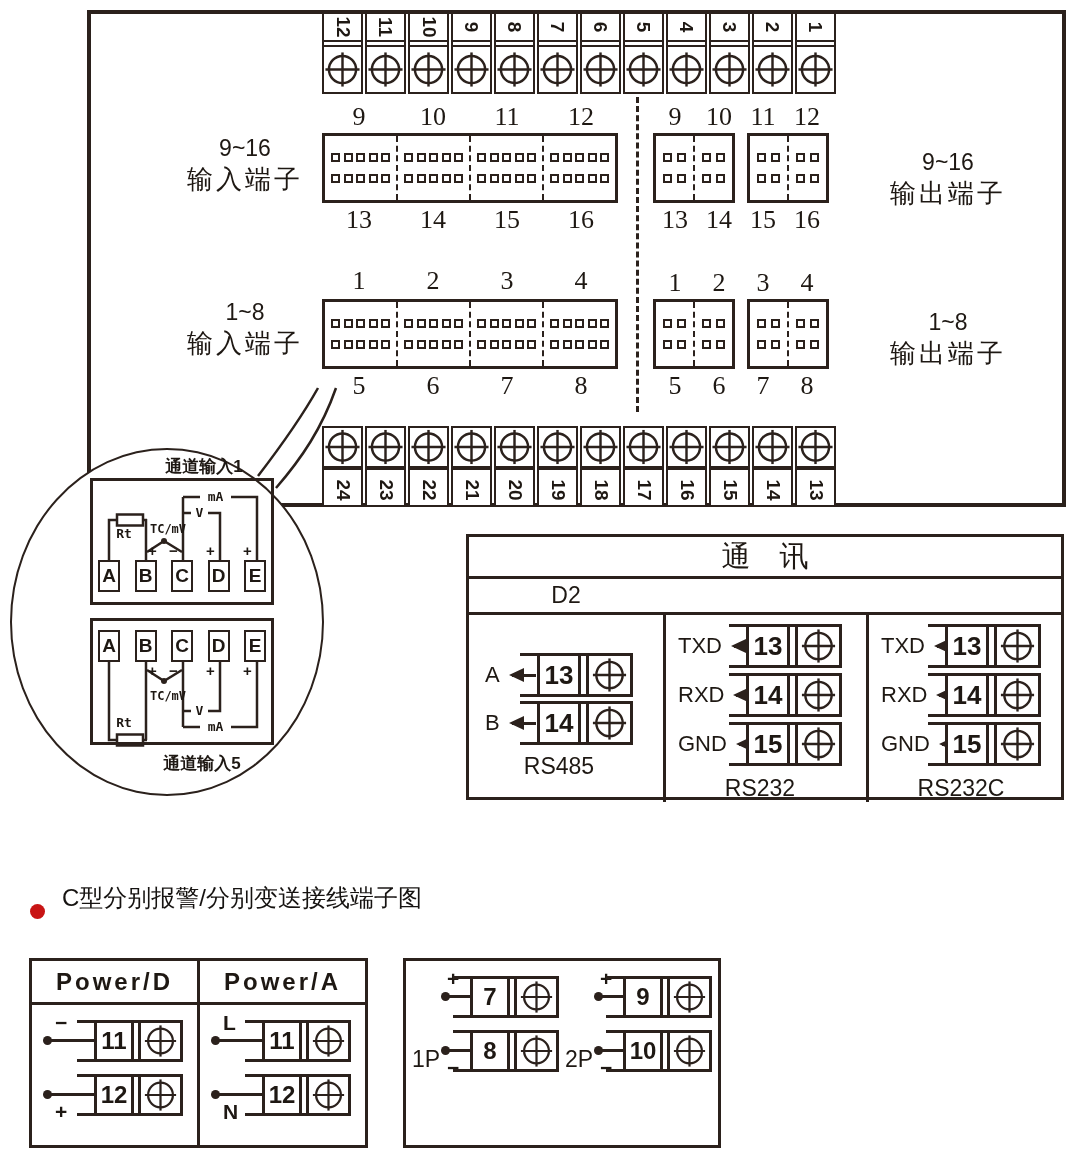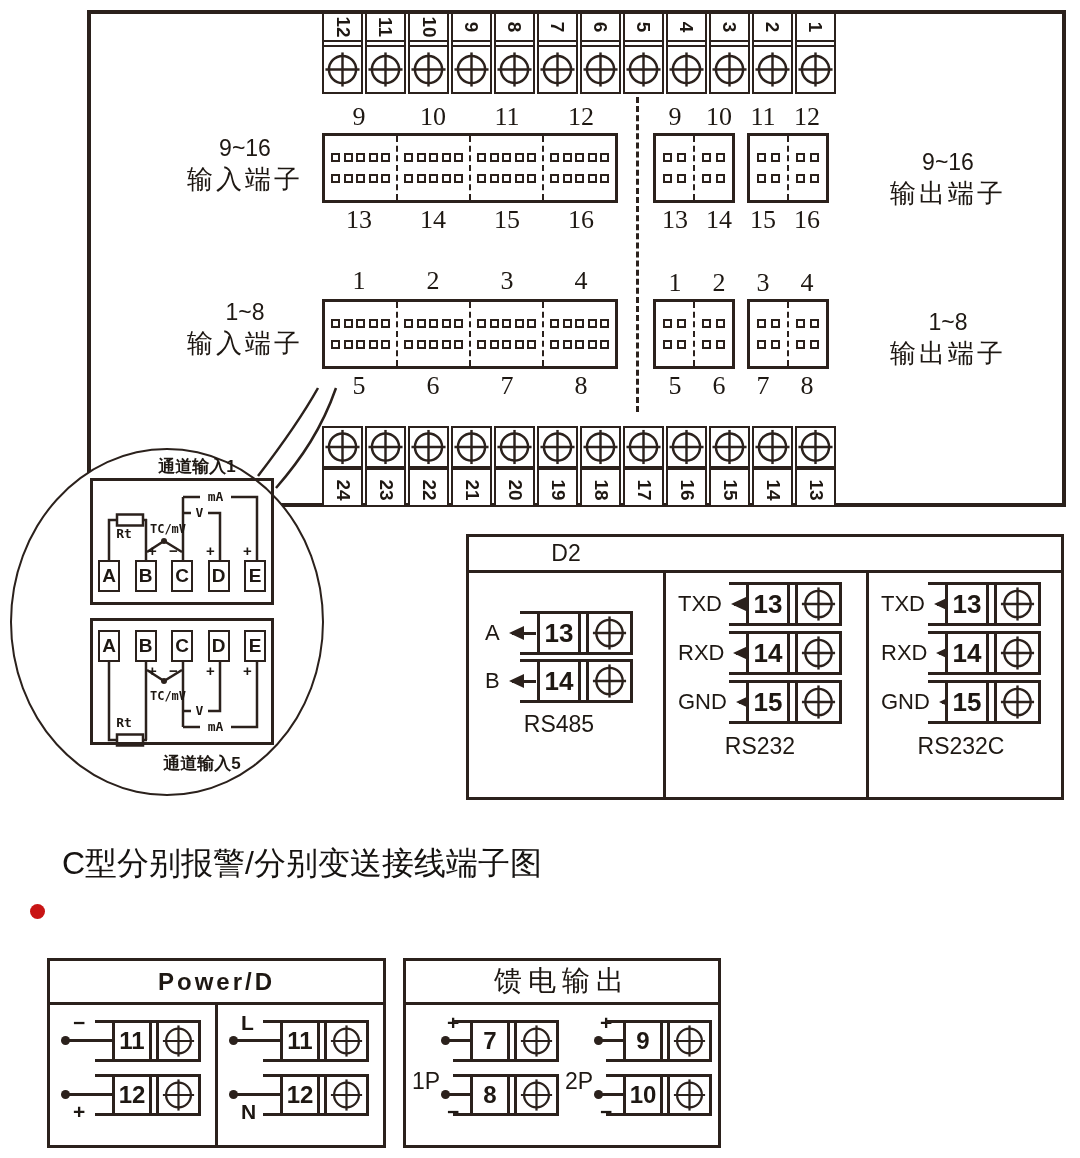--- a/index.html
+++ b/index.html
@@ -73,21 +73,21 @@
 
   
   #balloon{ left:10px; top:448px; width:314px; height:348px; border:2.5px solid var(--ln);
             border-radius:50%; background:#fff; z-index:4; }
   #overlay{ left:0; top:0; width:1080px; height:1158px; z-index:5; pointer-events:none; }
   #overlay path, #overlay rect, #overlay line{ stroke:var(--ln); stroke-width:2.5; fill:none; }
   #overlay path.fillw{ fill:#fff; stroke:none; }
   #overlay rect.res{ fill:#fff; }
   #overlay circle.jdot{ fill:var(--ln); stroke:none; }
   .chlabel{ text-align:center; font-weight:bold; font-size:17px; z-index:6; }
-  #ch1{ left:142px; top:455px; width:110px; }
+  #ch1{ left:149px; top:455px; width:110px; }
   #ch5{ left:147px; top:752px; width:110px; }
   .bbox{ width:184px; height:127px; border:3px solid var(--ln); z-index:6; }
   #bbox1{ left:90px; top:478px; } #bbox2{ left:90px; top:618px; }
   .btermrow{ left:90px; width:184px; height:32px; display:flex;
              justify-content:space-between; padding:0 8px; z-index:7; }
   #bterm-top{ top:560px; } #bterm-bottom{ top:630px; }
   .bterm{ width:22px; height:32px; border:2.5px solid var(--ln); background:#fff;
           display:flex; align-items:center; justify-content:center;
           font-weight:bold; font-size:19px; }
   .bsignrow{ left:90px; width:184px; height:16px; z-index:7; }
@@ -134,25 +134,25 @@
   .comm-col0 .crow{ margin-bottom:2px; }
   .csig{ font-size:22px; margin-right:4px; }
   .carrow{ flex:1; height:3px; background:var(--ln); position:relative; margin:0 1px 0 8px; }
   .carrow::before{ content:""; position:absolute; left:-3px; top:-6px;
                    border-top:7.5px solid transparent; border-bottom:7.5px solid transparent;
                    border-right:15px solid var(--ln); }
   .cstd{ text-align:center; font-size:23px; margin-top:5px; }
 
   
   #bullet{ left:30px; top:904px; width:15px; height:15px; border-radius:50%; }
-  #heading{ left:62px; top:842px; font-size:32px; color:#161311; }
+  #heading{ left:62px; top:882px; font-size:24px; color:#161311; }
 
   
   .bigbox{ border:3.5px solid var(--ln); background:#fff; display:flex; flex-direction:column; }
-  #pwr{ left:47px; top:958px; width:339px; height:190px; }
+  #pwr{ left:29px; top:958px; width:339px; height:190px; }
   #feed{ left:403px; top:958px; width:318px; height:190px; }
   #pwr-head{ height:44px; display:flex; border-bottom:3px solid var(--ln); }
   .pwr-hcell{ flex:1; text-align:center; font-weight:bold; font-size:24px;
               letter-spacing:3px; line-height:41px; }
   .pwr-hcell + .pwr-hcell{ border-left:3px solid var(--ln); }
   #pwr-body{ flex:1; display:flex; }
   .pwr-col{ flex:1; padding:12px 8px 0 10px; }
   .pwr-col + .pwr-col{ border-left:3px solid var(--ln); }
   #feed-head{ height:44px; border-bottom:3px solid var(--ln); text-align:center;
               font-size:28px; letter-spacing:6px; line-height:40px; }
@@ -842,20 +842,21 @@
       <div class="bsign bsign2">+</div>
       <div class="bsign bsign3">+</div>
     </div>
   <div class="abs wirelabel wbg" id="ma2">mA</div>
   <div class="abs wirelabel wbg" id="v2">V</div>
   <div class="abs wirelabel" id="rt2">Rt</div>
   <div class="abs wirelabel" id="tc2">TC/mV</div>
   <div class="abs chlabel" id="ch5">通道输入5</div>
 
   <div class="abs" id="comm">
+    <div id="comm-title">通　讯</div>
     <div id="comm-head">
         <div class="comm-hcell">D2</div>
       </div>
     <div id="comm-body">
         <div class="comm-col comm-col0">
           <div class="crow">
             <div class="csig">A</div>
             <div class="carrow"></div>
             <div class="tunit">
               <div class="tnum">13</div>
@@ -984,20 +985,21 @@
         </div>
       </div>
   </div>
 
   <div class="abs" id="bullet" style="background: rgb(200, 20, 20);"></div>
   <div class="abs" id="heading">C型分别报警/分别变送接线端子图</div>
 
   <div class="abs bigbox" id="pwr">
     <div id="pwr-head">
         <div class="pwr-hcell">Power/D</div>
+        <div class="pwr-hcell">Power/A</div>
       </div>
     <div id="pwr-body">
         <div class="pwr-col">
           <div class="wrow">
             <div class="dotline">
               <div class="dot"></div>
               <div class="wline"></div>
               <div class="wsign sabove">−</div>
             </div>
             <div class="tunit tsmall">
@@ -1066,21 +1068,20 @@
                   <line x1="0.5" y1="20" x2="39.5" y2="20"></line>
                 </svg>
               </div>
             </div>
           </div>
         </div>
       </div>
   </div>
 
   <div class="abs bigbox" id="feed">
-    <div id="feed-head">馈电输出</div>
     <div id="feed-body">
         <div class="fgroup">
           <div class="glabel">1P</div>
           <div class="frows">
             <div class="wrow">
               <div class="dotline">
                 <div class="dot"></div>
                 <div class="wline"></div>
                 <div class="wsign sabove">+</div>
               </div>

